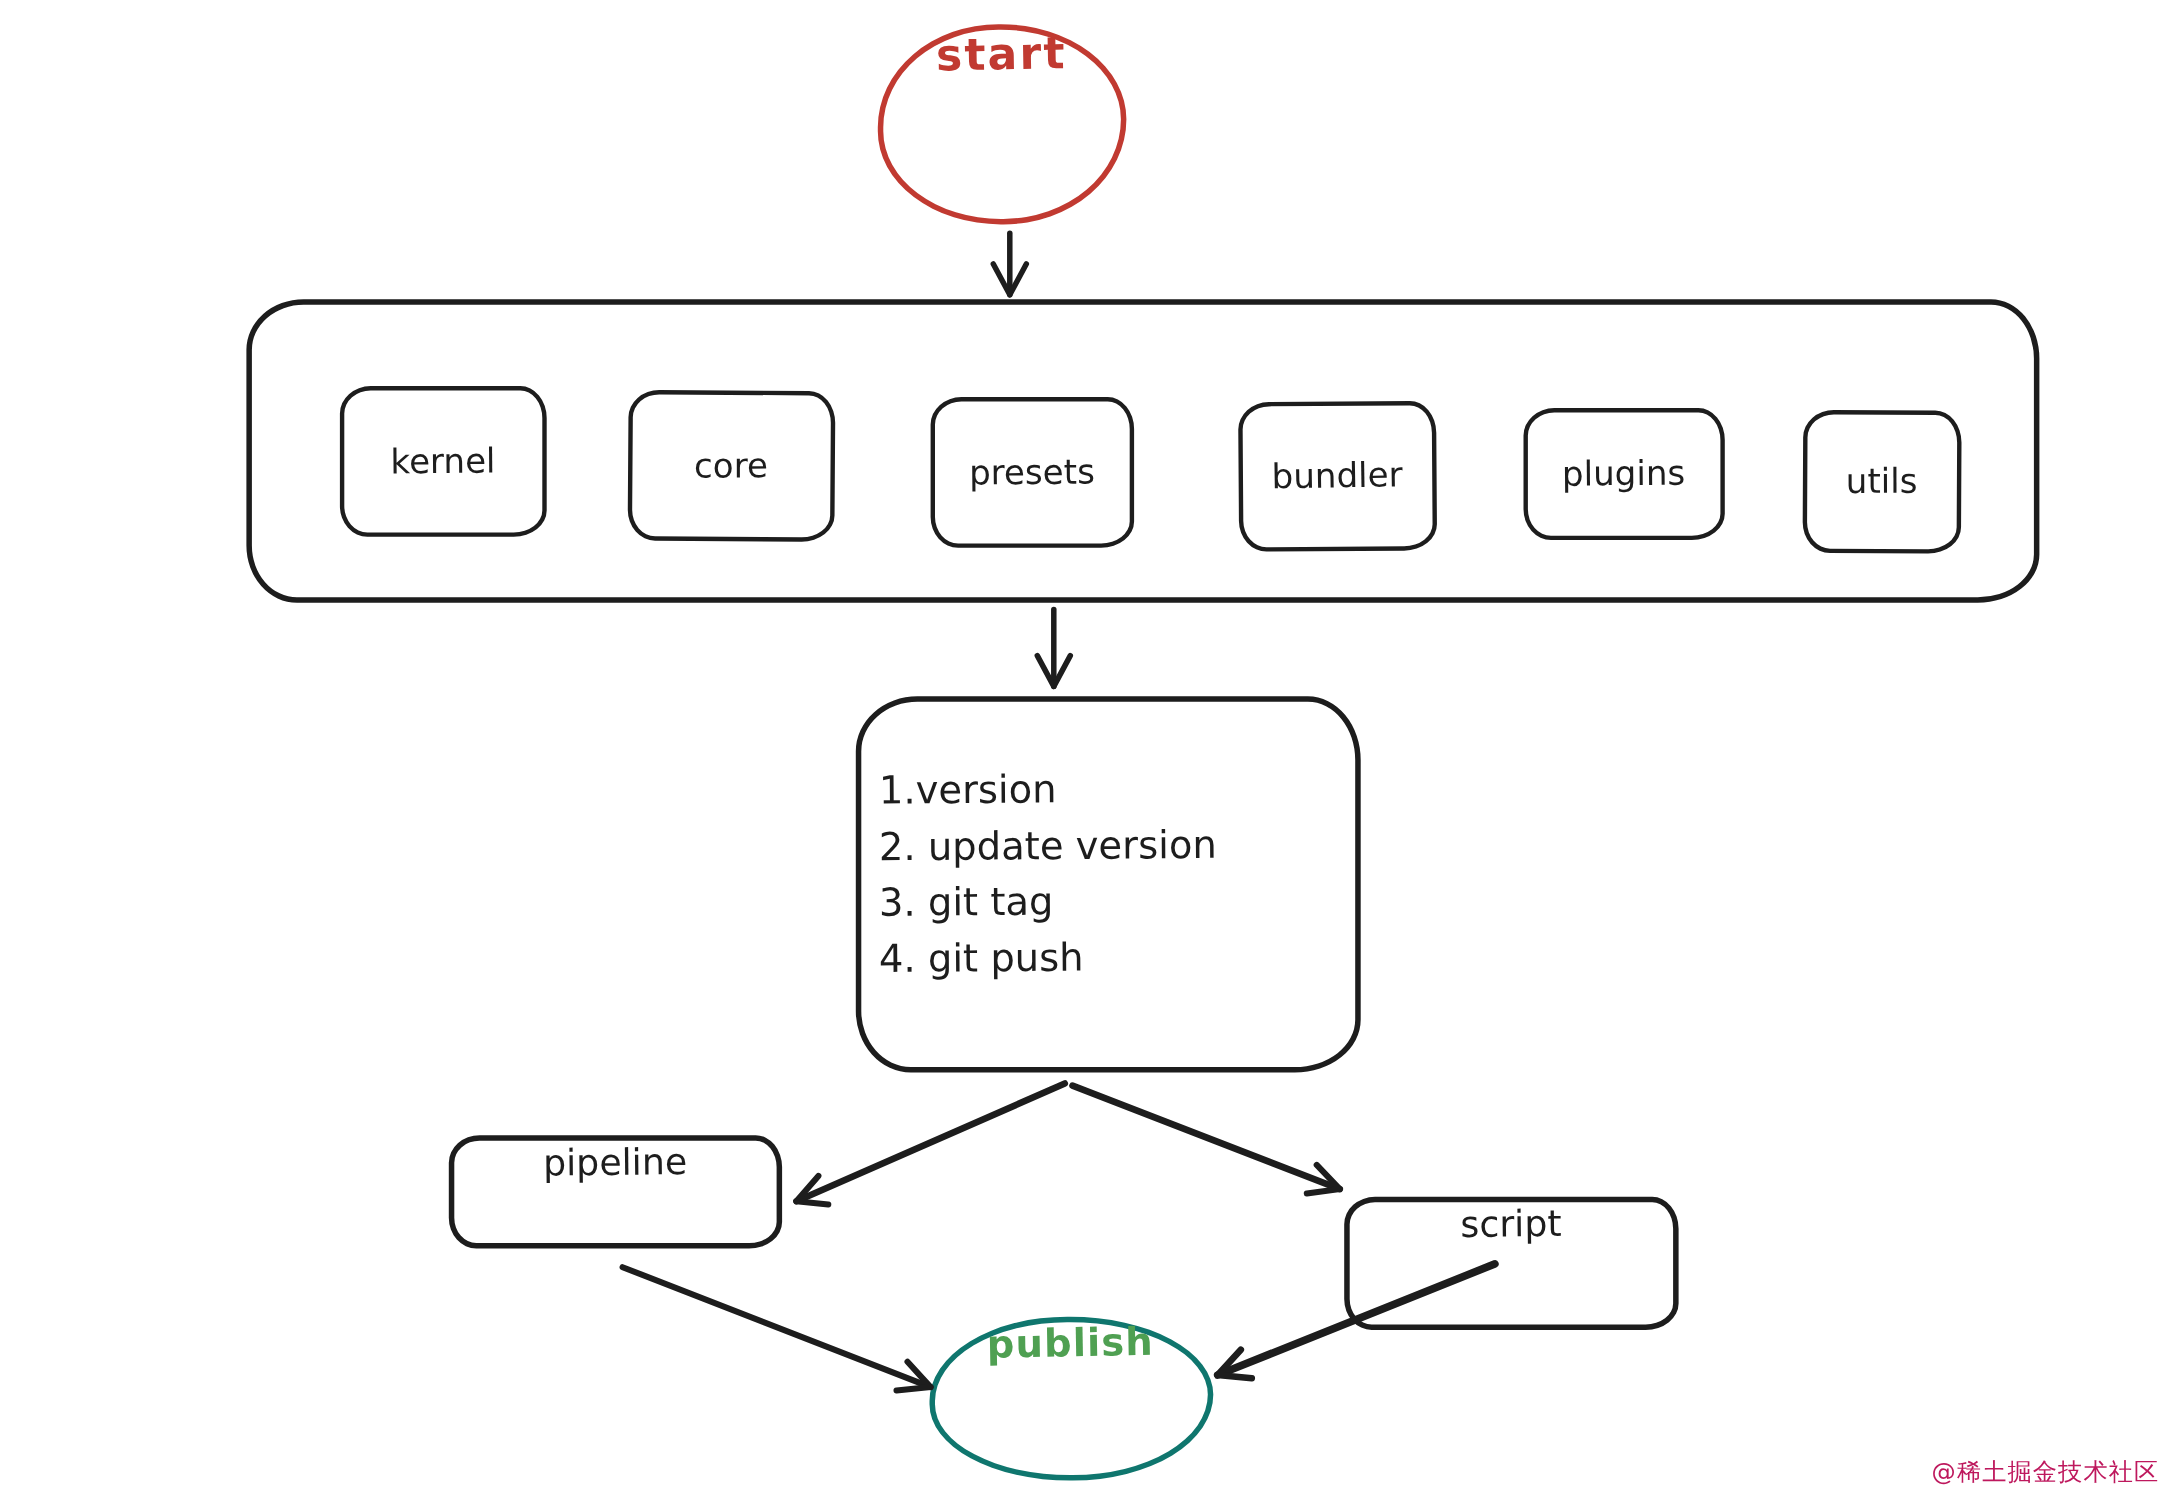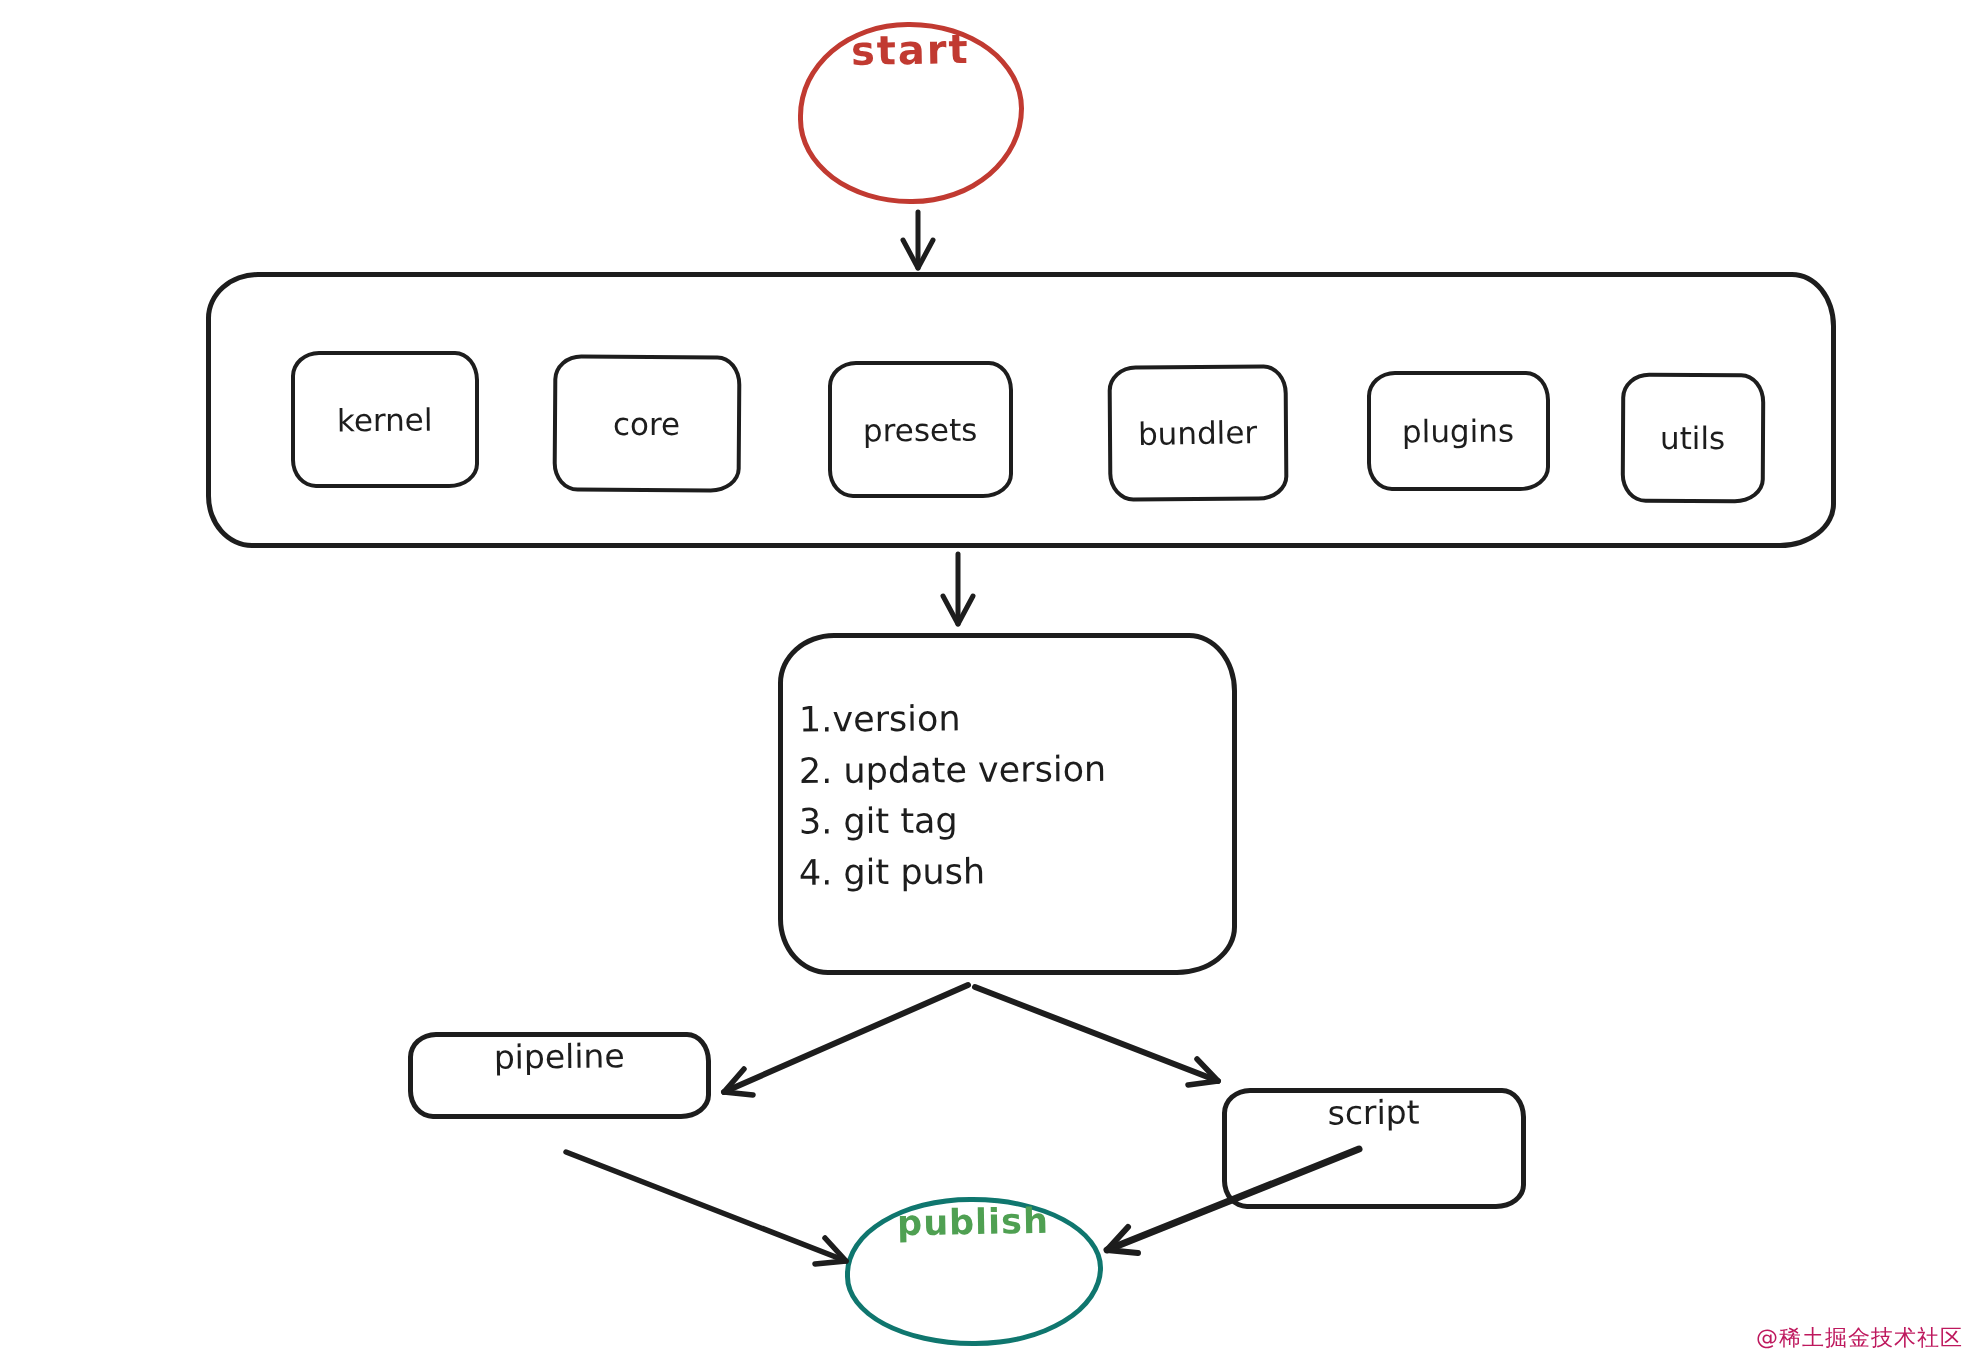--- a/index.html
+++ b/index.html
@@ -15,31 +15,31 @@
   .sketch{border:4px solid #1d1d1d;background:#ffffff;}
   
   .r-big{border-radius:52px 44px 56px 46px / 46px 54px 44px 52px;}
   .r-mid{border-radius:56px 48px 60px 50px / 50px 58px 48px 56px;}
   .r-small{border-radius:28px 24px 30px 25px / 25px 29px 24px 28px;}
   .ellipse{border-radius:49% 51% 50% 50% / 52% 48% 53% 47%;}
 
   .start-node{left:798px;top:22px;width:226px;height:182px;border:5px solid #c13a31;}
   .start-label{color:#c13a31;font-size:40px;font-weight:600;letter-spacing:2px;transform:rotate(-1deg);}
 
-  .modules-container{left:206px;top:272px;width:1630px;height:276px;border-width:5px;}
+  .modules-container{left:224px;top:272px;width:1630px;height:276px;border-width:5px;}
   .module{position:absolute;box-sizing:border-box;display:flex;align-items:center;justify-content:center;
           border:4.5px solid #1d1d1d;background:#fff;font-size:31px;font-weight:500;}
   .module span{transform:rotate(-0.5deg);}
 
   .steps-node{left:778px;top:633px;width:459px;height:342px;border-width:5px;
               flex-direction:column;align-items:flex-start;justify-content:flex-start;
               padding:56px 16px 0 16px;}
   .steps-node .line{font-size:35px;font-weight:500;line-height:51px;white-space:nowrap;transform:rotate(-0.4deg);}
 
-  .pipeline-node{left:408px;top:1032px;width:303px;height:87px;border-width:5px;}
+  .pipeline-node{left:408px;top:1032px;width:303px;height:103px;border-width:5px;}
   .script-node{left:1222px;top:1088px;width:304px;height:121px;border-width:5px;}
   .small-label{font-size:33px;font-weight:500;transform:rotate(-0.6deg);}
 
   .publish-node{left:845px;top:1197px;width:258px;height:149px;border:5px solid #0f766e;}
   .publish-label{color:#4fa052;font-size:35px;font-weight:600;letter-spacing:1px;transform:rotate(-1deg);}
 
   .arrows{position:absolute;left:0;top:0;width:1975px;height:1359px;pointer-events:none;}
   .arrows path{fill:none;stroke:#1d1d1d;stroke-linecap:round;stroke-linejoin:round;}
 
   .watermark{position:absolute;right:12px;bottom:6px;font-size:22px;color:#be185d;letter-spacing:1px;}

